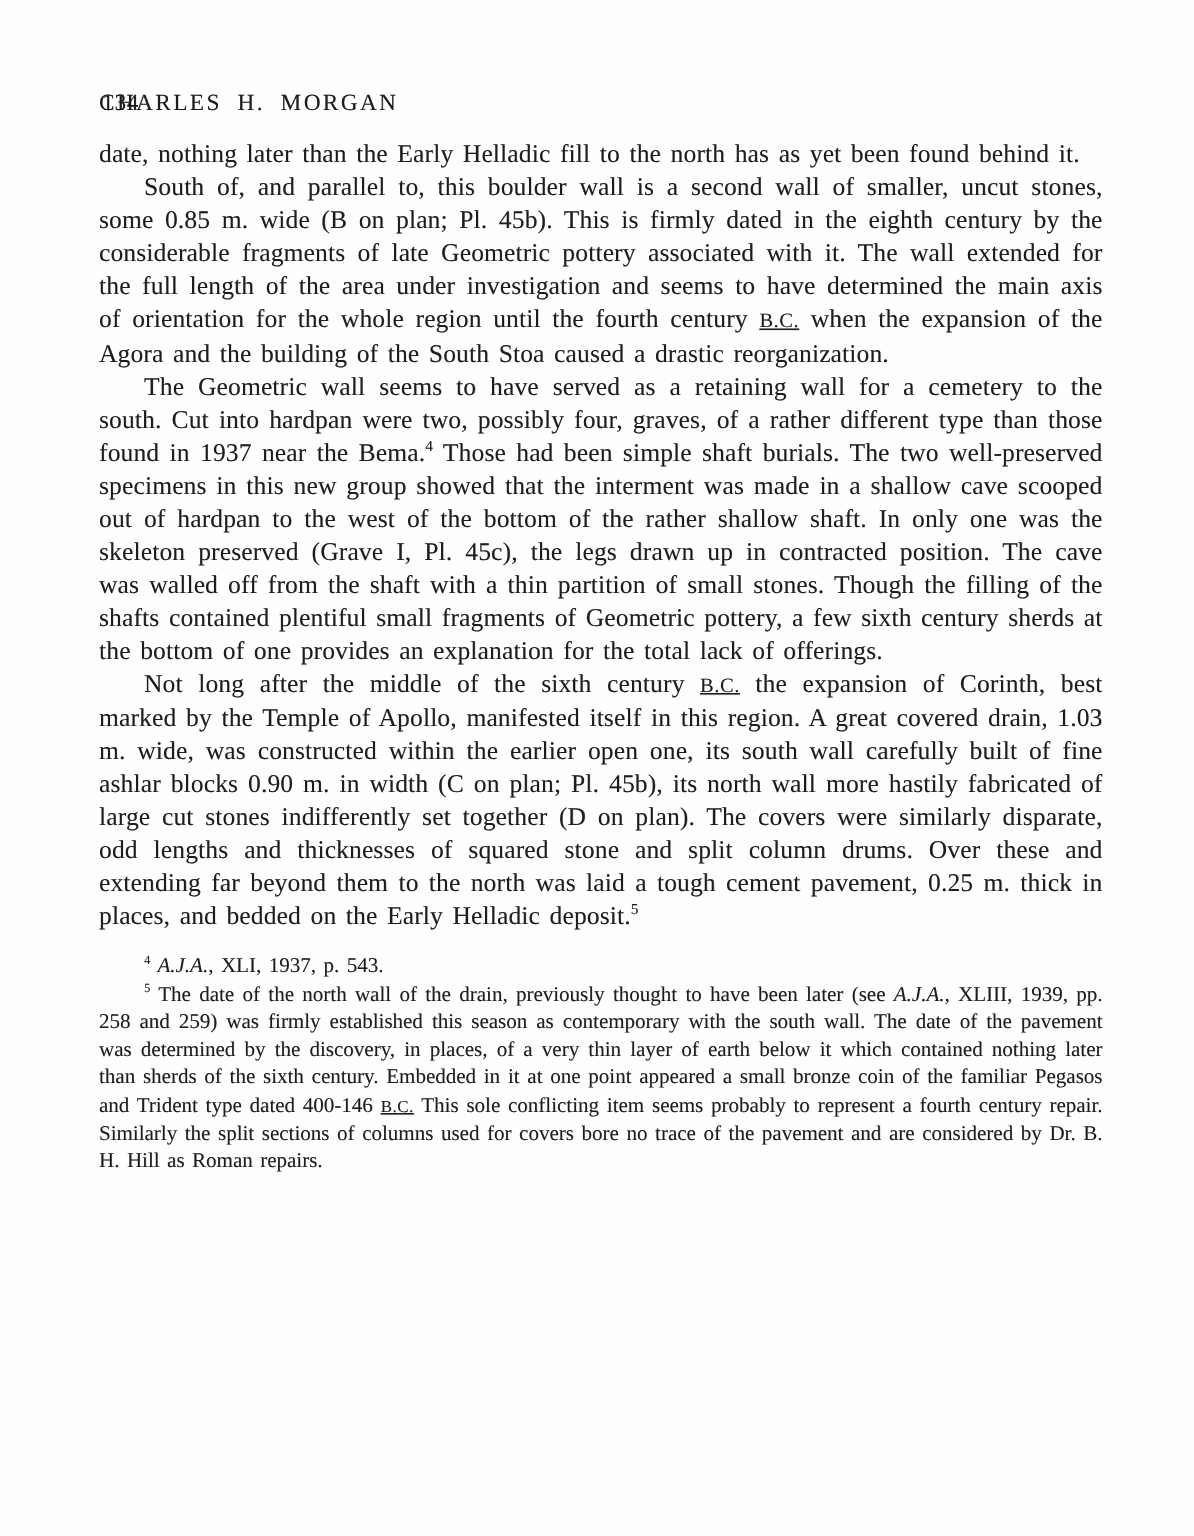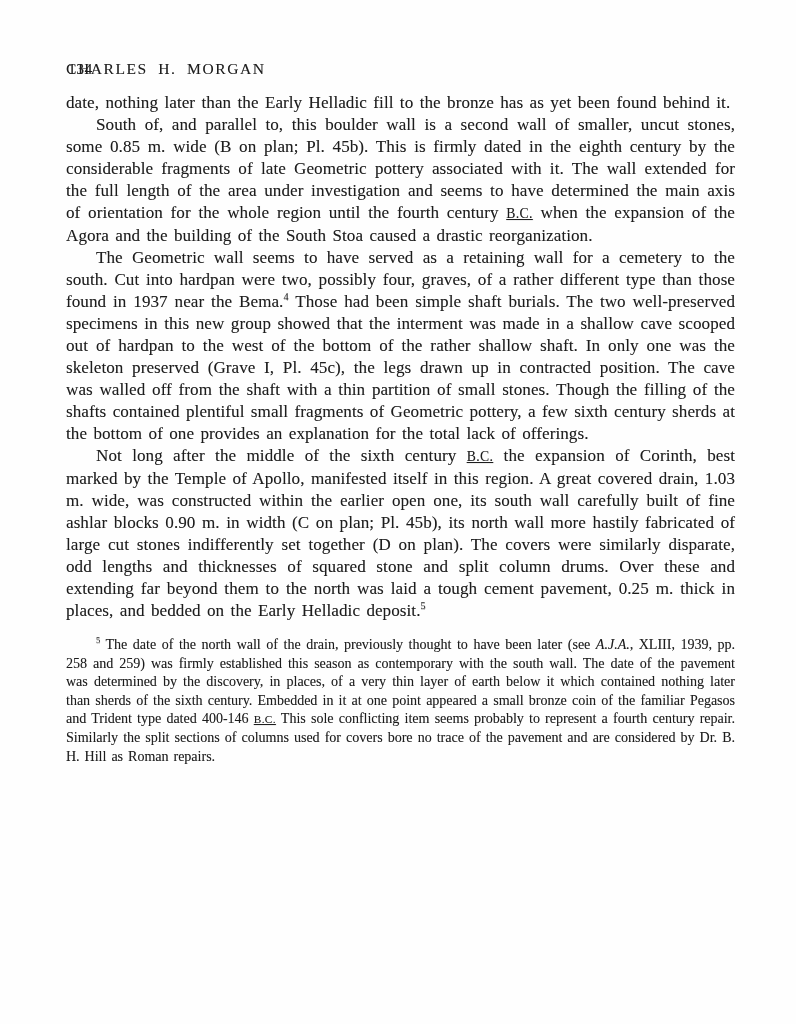--- a/index.html
+++ b/index.html
@@ -84,32 +84,33 @@
 
 <div class="page">
 
   <header class="page-header">
     <span class="page-number">134</span>
     <span class="running-head">CHARLES H. MORGAN</span>
   </header>
 
   <main class="body-text">
 
-    <p class="para first"><span>date, nothing later than the Early Helladic fill to the bronze has as yet been found behind it.</span></p>
+    <p class="para first"><span>date, nothing later than the Early Helladic fill to the north has as yet been found behind it.</span></p>
 
     <p class="para"><span>South of, and parallel to, this boulder wall is a second wall of smaller, uncut stones, some 0.85 m. wide (B on plan; Pl. 45b).  This is firmly dated in the eighth century by the considerable fragments of late Geometric pottery associated with it.  The wall extended for the full length of the area under investigation and seems to have determined the main axis of orientation for the whole region until the fourth century </span><span class="sc">B.C.</span><span> when the expansion of the Agora and the building of the South Stoa caused a drastic reorganization.</span></p>
 
     <p class="para"><span>The Geometric wall seems to have served as a retaining wall for a cemetery to the south.  Cut into hardpan were two, possibly four, graves, of a rather different type than those found in 1937 near the Bema.</span><sup class="fnref">4</sup><span> Those had been simple shaft burials.  The two well-preserved specimens in this new group showed that the interment was made in a shallow cave scooped out of hardpan to the west of the bottom of the rather shallow shaft.  In only one was the skeleton preserved (Grave I, Pl. 45c), the legs drawn up in contracted position.  The cave was walled off from the shaft with a thin partition of small stones.  Though the filling of the shafts contained plentiful small fragments of Geometric pottery, a few sixth century sherds at the bottom of one provides an explanation for the total lack of offerings.</span></p>
 
 
     <p class="para"><span>Not long after the middle of the sixth century </span><span class="sc">B.C.</span><span> the expansion of Corinth, best marked by the Temple of Apollo, manifested itself in this region.  A great covered drain, 1.03 m. wide, was constructed within the earlier open one, its south wall carefully built of fine ashlar blocks 0.90 m. in width (C on plan; Pl. 45b), its north wall more hastily fabricated of large cut stones indifferently set together (D on plan).  The covers were similarly disparate, odd lengths and thicknesses of squared stone and split column drums.  Over these and extending far beyond them to the north was laid a tough cement pavement, 0.25 m. thick in places, and bedded on the Early Helladic deposit.</span><sup class="fnref">5</sup></p>
 
 
   </main>
 
   <footer class="footnotes">
 
+    <p class="fn"><sup class="fnref">4</sup><span class="journal"> A.J.A.</span><span>, XLI, 1937, p. 543.</span></p>
 
     <p class="fn"><sup class="fnref">5</sup><span> The date of the north wall of the drain, previously thought to have been later (see </span><span class="journal">A.J.A.</span><span>, XLIII, 1939, pp. 258 and 259) was firmly established this season as contemporary with the south wall.  The date of the pavement was determined by the discovery, in places, of a very thin layer of earth below it which contained nothing later than sherds of the sixth century.  Embedded in it at one point appeared a small bronze coin of the familiar Pegasos and Trident type dated 400-146 </span><span class="sc">B.C.</span><span> This sole conflicting item seems probably to represent a fourth century repair.  Similarly the split sections of columns used for covers bore no trace of the pavement and are considered by Dr. B. H. Hill as Roman repairs.</span></p>
 
   </footer>
 
 </div>
 
 </body></html>

